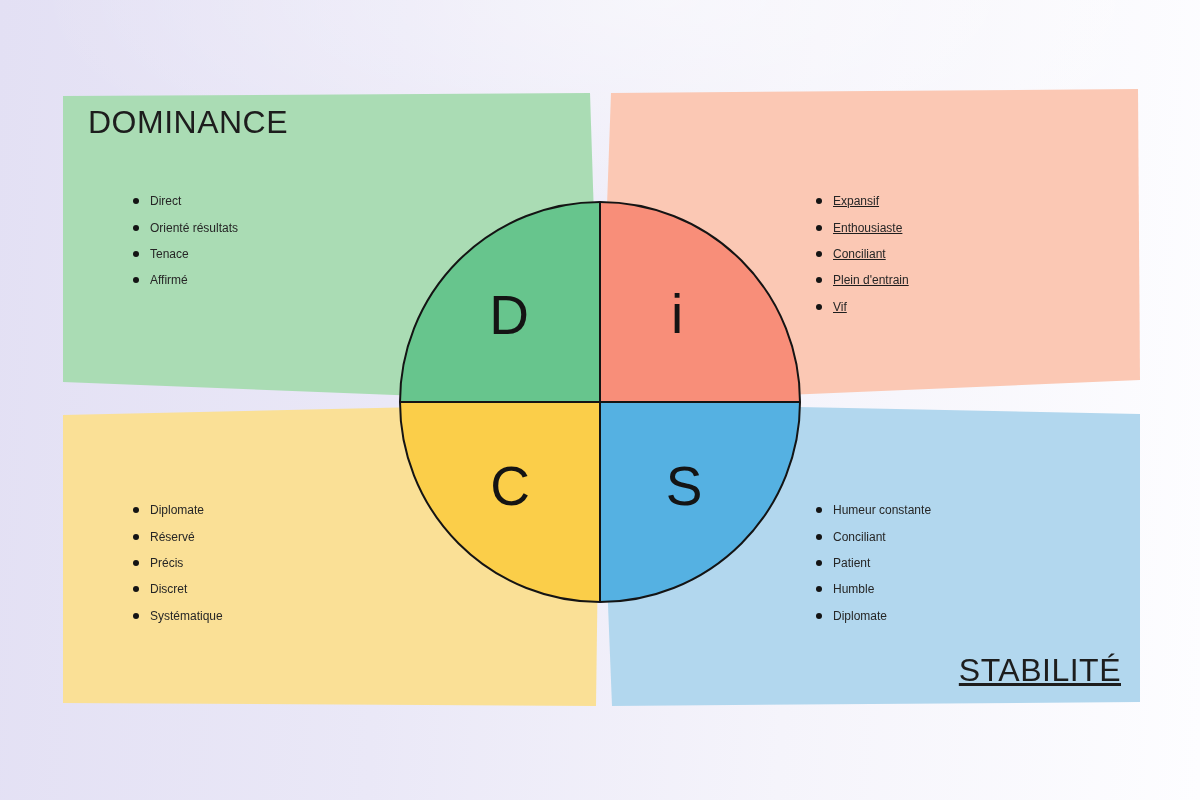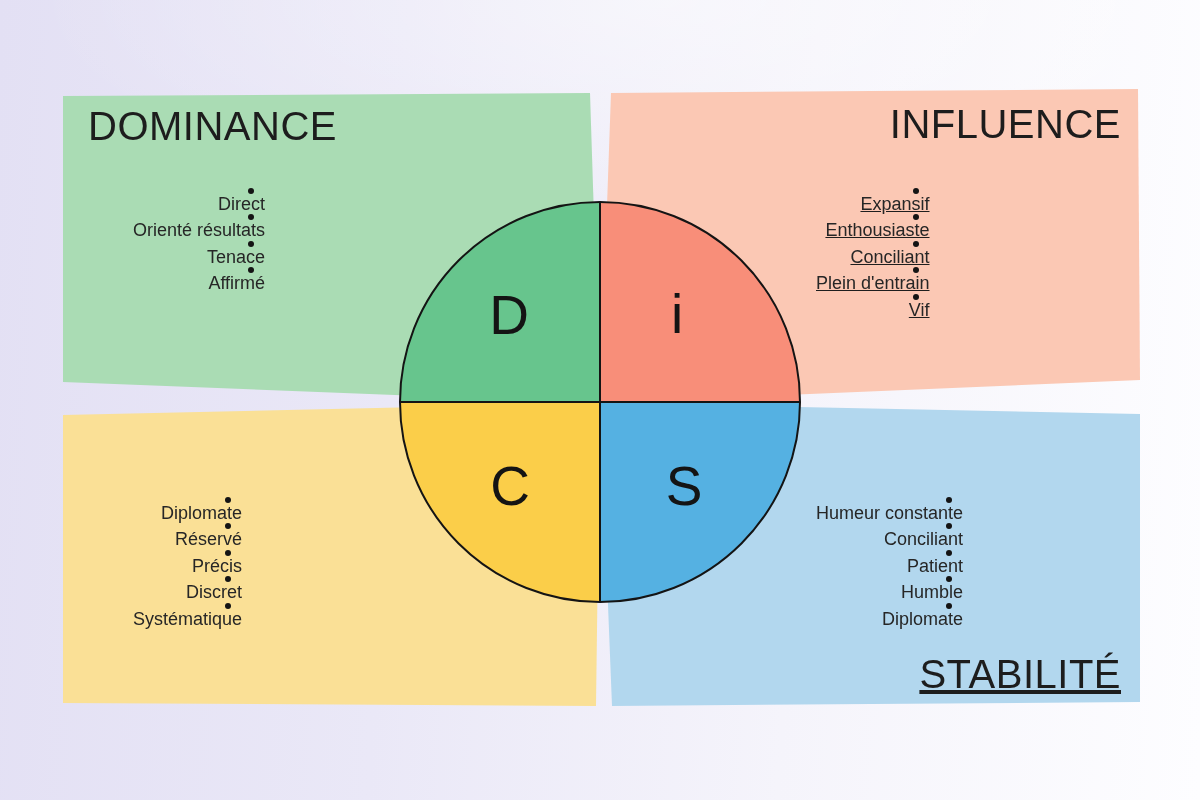--- a/index.html
+++ b/index.html
@@ -28,44 +28,43 @@
     clip-path: polygon(0px 4px, 527px 1px, 537px 311px, 0px 290px); }
   .panel-influence  { left: 600px; top: 86px;  width: 540px; height: 318px;
     clip-path: polygon(11px 7px, 538px 3px, 540px 294px, 0px 317px); }
   .panel-conscience { left: 63px;  top: 400px; width: 538px; height: 306px;
     clip-path: polygon(0px 15px, 537px 3px, 533px 306px, 0px 303px); }
   .panel-stabilite  { left: 600px; top: 400px; width: 540px; height: 306px;
     clip-path: polygon(0px 3px, 540px 14px, 540px 302px, 12px 306px); }
 
   .panel-title {
     position: absolute;
-    font-size: 40px;
+    font-size: 32px;
     letter-spacing: 0.5px;
     color: #1d1d1d;
     white-space: nowrap;
   }
   .panel-dominance  .panel-title { left: 25px;  top: 12px; }
   .panel-influence  .panel-title { right: 19px; top: 16px; }
   .panel-conscience .panel-title { left: 25px;  top: 257px; }
   .panel-stabilite  .panel-title { right: 19px; top: 252px; text-decoration: underline; }
 
   .trait-list { position: absolute; list-style: none; }
   .panel-dominance  .trait-list { left: 70px;  top: 96px; }
   .panel-influence  .trait-list { left: 216px; top: 102px; text-decoration: underline; }
   .panel-conscience .trait-list { left: 70px;  top: 97px; }
   .panel-stabilite  .trait-list { left: 216px; top: 97px; }
 
   .trait-item {
     display: flex;
-    align-items: flex-end;
+    align-items: center;
     height: 26.4px;
-    font-size: 18px;
+    font-size: 12px;
     color: #262626;
     white-space: nowrap;
-    flex-direction: column;
   }
   .dot {
     width: 6px; height: 6px;
     border-radius: 50%;
     background: #141414;
     margin-right: 11px;
     flex: 0 0 auto;
   }
 
   .disc-circle { position: absolute; left: 398px; top: 200px; }
@@ -103,21 +102,20 @@
           <span>Tenace</span>
         </li>
       <li class="trait-item">
           <span class="dot"></span>
           <span>Affirmé</span>
         </li>
     </ul>
   </div>
 
   <div class="panel panel-influence" style="background-color: rgb(251, 200, 180);">
-    <div class="panel-title">INFLUENCE</div>
     <ul class="trait-list">
       <li class="trait-item">
           <span class="dot"></span>
           <span>Expansif</span>
         </li>
       <li class="trait-item">
           <span class="dot"></span>
           <span>Enthousiaste</span>
         </li>
       <li class="trait-item">

